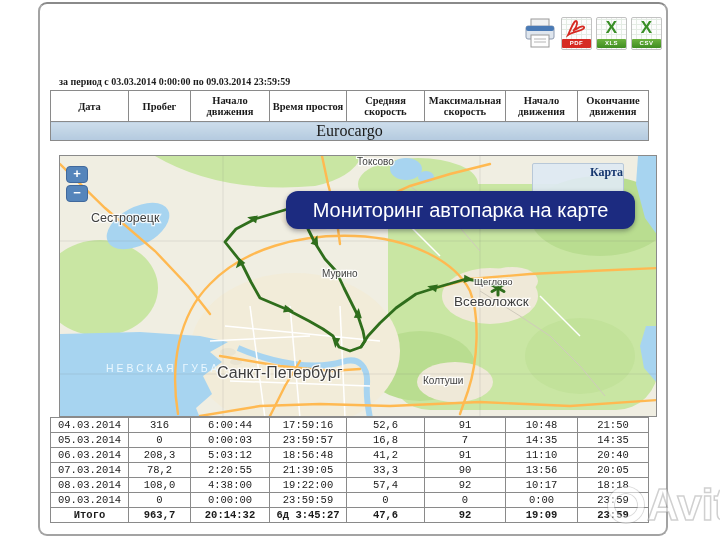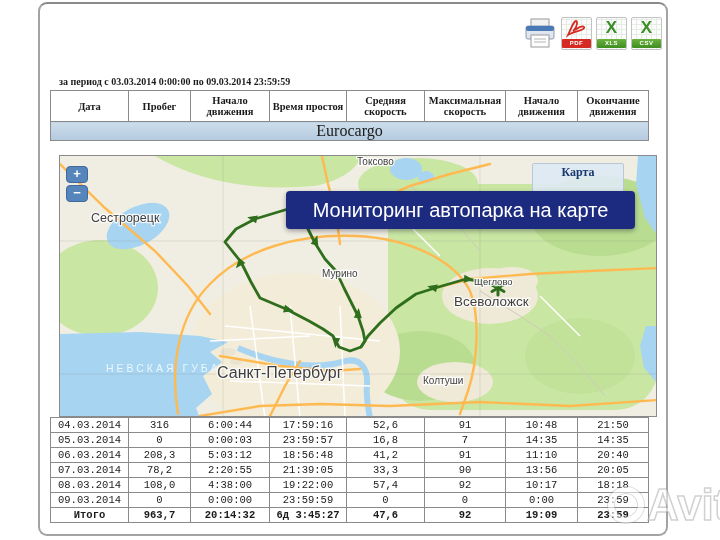--- a/index.html
+++ b/index.html
@@ -73,25 +73,25 @@
   .map svg{position:absolute;left:0;top:0;}
   .zoomctl{position:absolute;left:6px;top:10px;width:22px;z-index:5;}
   .zbtn{
     width:22px;height:17px;margin-bottom:2px;border-radius:4px;cursor:pointer;
     background:#5585bb;border:1px solid #41699c;box-sizing:border-box;
     color:#fff;font:bold 13px "Liberation Sans",sans-serif;text-align:center;line-height:14px;
   }
   .layerbtn{
     position:absolute;right:32px;top:7px;width:92px;height:30px;z-index:5;cursor:pointer;
     background:rgba(222,233,243,.92);border:1px solid #b8c8d8;border-radius:2px;box-sizing:border-box;
-    color:#16386e;font:bold 12px "Liberation Serif",serif;text-align:center;line-height:17px;
+    color:#16386e;font:bold 12px "Liberation Serif",serif;text-align:right;line-height:17px;
   }
   .banner{
     position:absolute;left:226px;top:35px;width:349px;height:38px;z-index:6;
-    background:var(--banner_bg);border-radius:4px;
+    background:var(--banner_bg);border-radius:12px;
     color:#fff;font:400 20px "Liberation Sans",sans-serif;
     text-align:center;line-height:38px;white-space:nowrap;
     box-shadow:0 2px 5px rgba(0,0,30,.35);
   }
   text{font-family:"Liberation Sans",sans-serif;fill:#3f3f3f;
     paint-order:stroke;stroke:#ffffff;stroke-width:2.5px;stroke-opacity:.85;}
   text.water-lbl{fill:#eaf7fe;stroke:none;letter-spacing:3px;}
   
   .watermark{
     position:absolute;left:608px;top:480px;z-index:20;display:flex;align-items:center;

